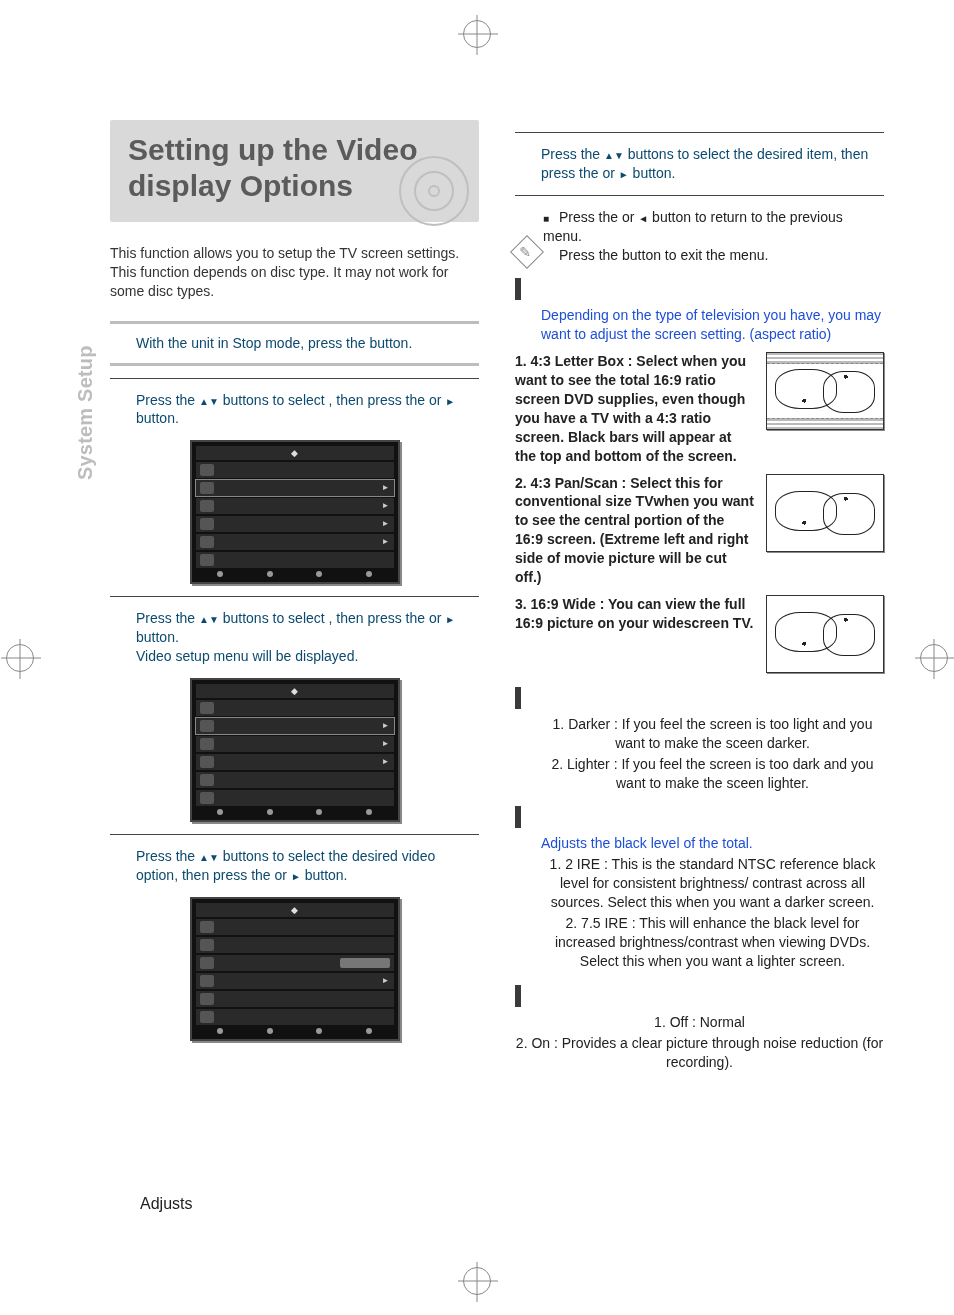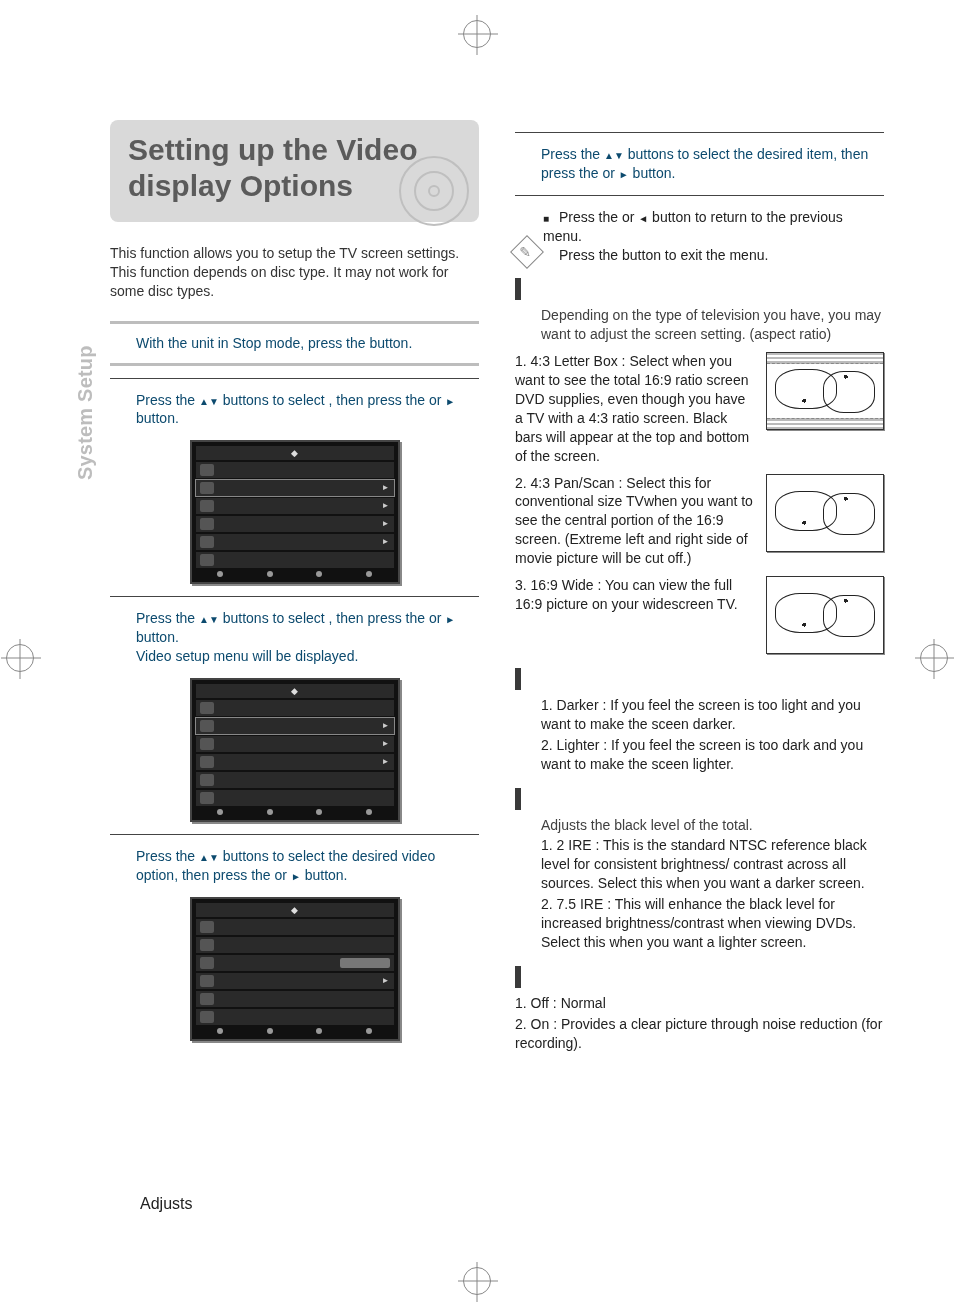--- a/index.html
+++ b/index.html
@@ -67,21 +67,21 @@
   .col {
     flex: 1 1 50%;
     min-width: 0;
   }
 
   .title-box {
     background: #d9d9d9;
     padding: 12px 18px 18px 18px;
     margin-bottom: 22px;
     position: relative;
-    border-radius: 8px;
+    border-radius: 2px;
   }
   .title-text {
     font-size: 30px;
     line-height: 1.2;
     font-weight: bold;
     color: #5b5b5b;
   }
   .disc-art {
     position:absolute;
     right: 10px; bottom: -4px;
@@ -190,28 +190,29 @@
   .h-marker {
     width: 6px;
     height: 22px;
     background: #3a3a3a;
     margin: 14px 0 6px 0;
   }
 
   .sec-body {
     padding-left: 26px;
     font-size: 14px;
-    color: #404040;
+    color: #1d4ed8;
   }
 
   .opt-row {
     display:flex;
     align-items: flex-start;
     gap: 10px;
     margin: 8px 0;
+    font-weight: bold;
   }
   .opt-text { flex: 1 1 auto; }
   .opt-fig {
     width: 118px; height: 78px;
     border: 1px solid #333;
     flex-shrink: 0;
     position: relative;
     background: #fff;
     box-shadow: 1px 1px 0 #888;
   }
@@ -230,21 +231,21 @@
   .opt-fig .scribble::before, .opt-fig .scribble::after {
     content:""; position:absolute; border:1.5px solid #222; border-radius:40%;
   }
   .opt-fig .scribble::before { left:2px; top:2px; right:40px; bottom:6px;}
   .opt-fig .scribble::after { right:2px; top:4px; left:50px; bottom:2px;}
 
   .list-num {
     padding-left: 26px;
     font-size:14px;
   }
-  .list-num p { margin: 2px 0; }
+  .list-num p { margin: 2px 0; text-align: center; }
 
   .footer-lang {
     position: absolute;
     left: 140px;
     bottom: 100px;
     font-size: 16px;
   }
 </style>
 </head>
 <body>

